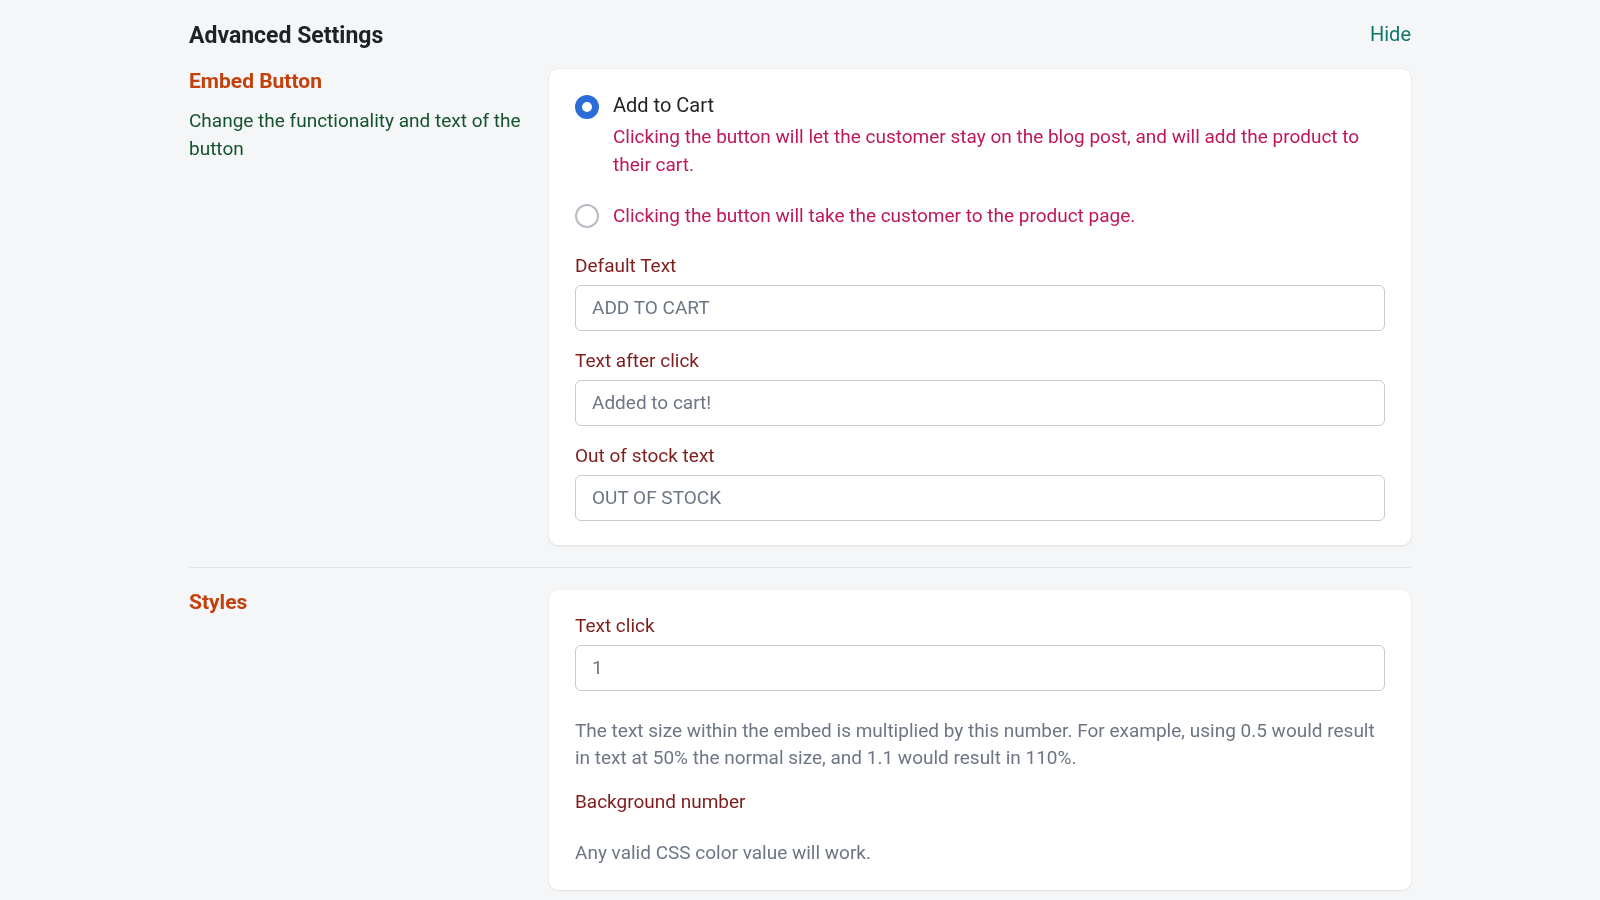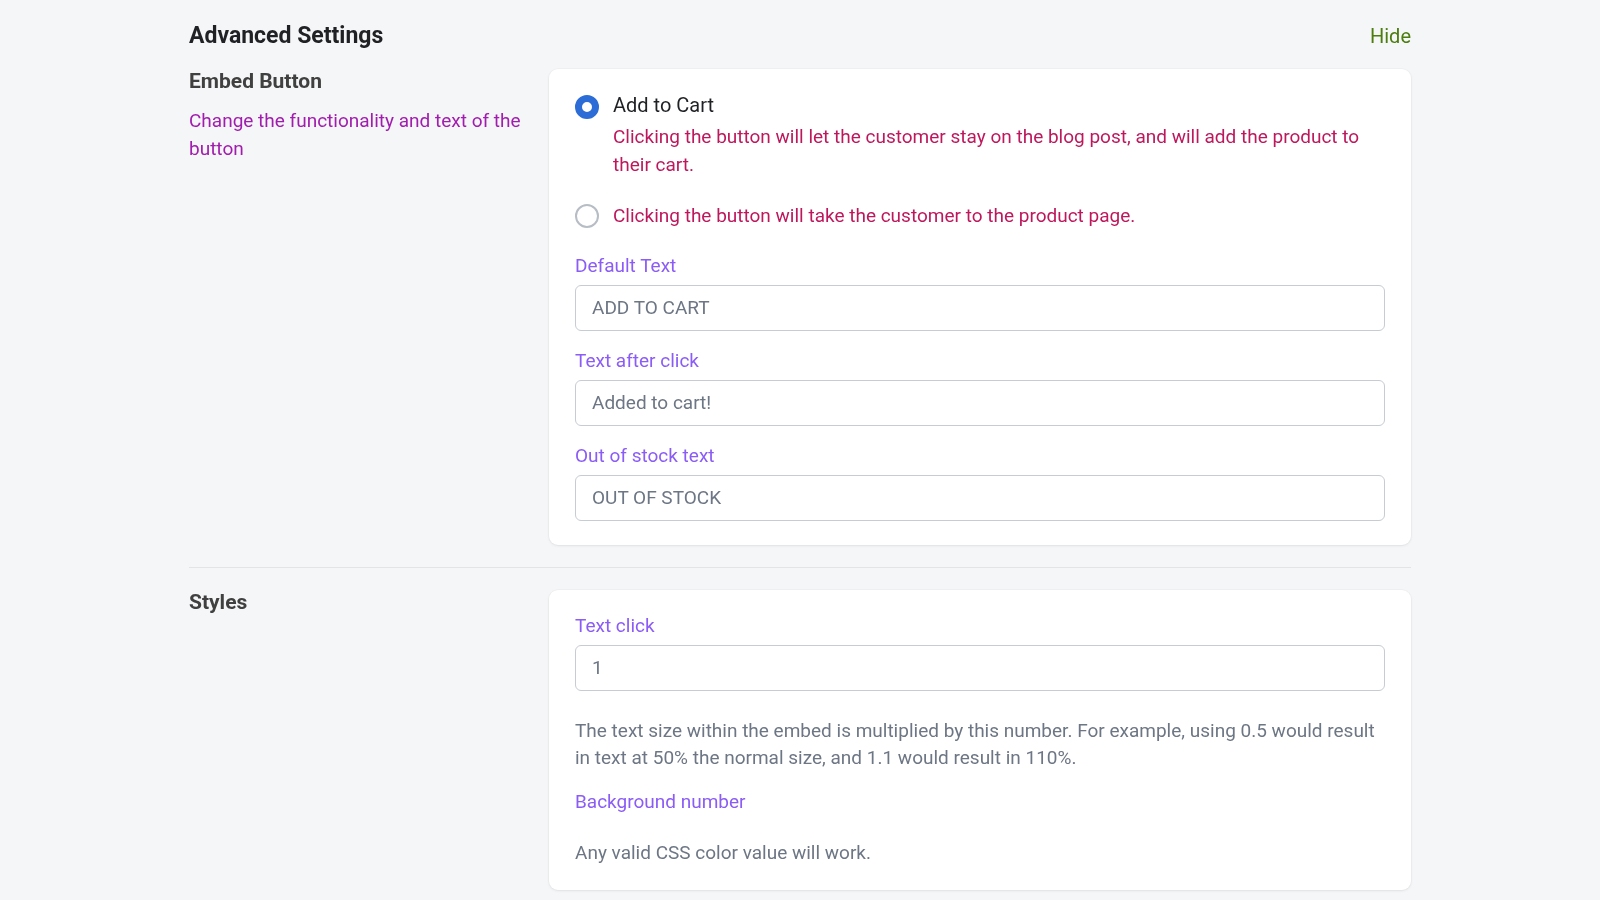--- a/index.html
+++ b/index.html
@@ -14,57 +14,56 @@
       width: 1600px;
       height: 900px;
       overflow: hidden;
     }
     .container {
       padding: 22px 189px 0 189px;
     }
     .header-row {
       display: flex;
       justify-content: space-between;
-      align-items: center;
       margin-bottom: 20px;
     }
     .header-title {
       font-size: 23px;
       font-weight: 700;
       color: #1f2124;
     }
     .hide-link {
       font-size: 20px;
-      color: #4d7c0f;
+      color: #0f766e;
       cursor: pointer;
     }
     .section {
       display: flex;
       align-items: flex-start;
       gap: 20px;
       padding-bottom: 22px;
     }
     .section + .section {
       border-top: 1px solid #e2e4e7;
       padding-top: 22px;
     }
     .sidebar {
       width: 340px;
       flex-shrink: 0;
     }
     .section-title {
       font-size: 21px;
       font-weight: 700;
-      color: #404040;
+      color: #c2410c;
       margin-bottom: 14px;
     }
     .section-desc {
       font-size: 19px;
       line-height: 1.45;
-      color: #a21caf;
+      color: #14532d;
     }
     .card {
       flex: 1;
       background: #ffffff;
       border-radius: 9px;
       box-shadow: 0 1px 3px rgba(0,0,0,0.07), 0 0 0 1px rgba(0,0,0,0.02);
       padding: 24px 26px;
     }
     .radio-row {
       display: flex;
@@ -102,21 +101,21 @@
       line-height: 1.45;
     }
     .field-group {
       margin-bottom: 18px;
     }
     .field-group:last-child {
       margin-bottom: 0;
     }
     .field-label {
       font-size: 19px;
-      color: #8b5cf6;
+      color: #7f1d1d;
       margin-bottom: 8px;
       display: block;
     }
     .text-input {
       width: 100%;
       height: 46px;
       border: 1px solid #c6ccd3;
       border-radius: 6px;
       padding: 0 16px;
       font-size: 19px;

